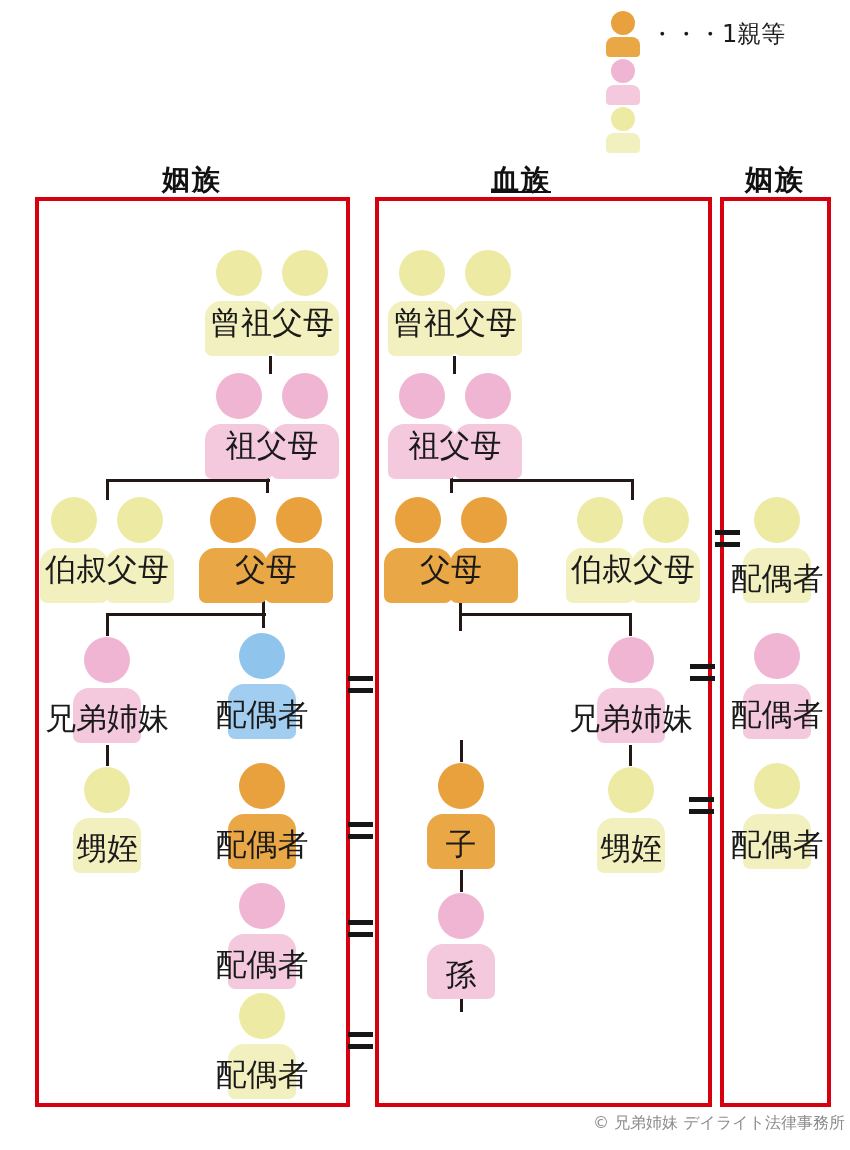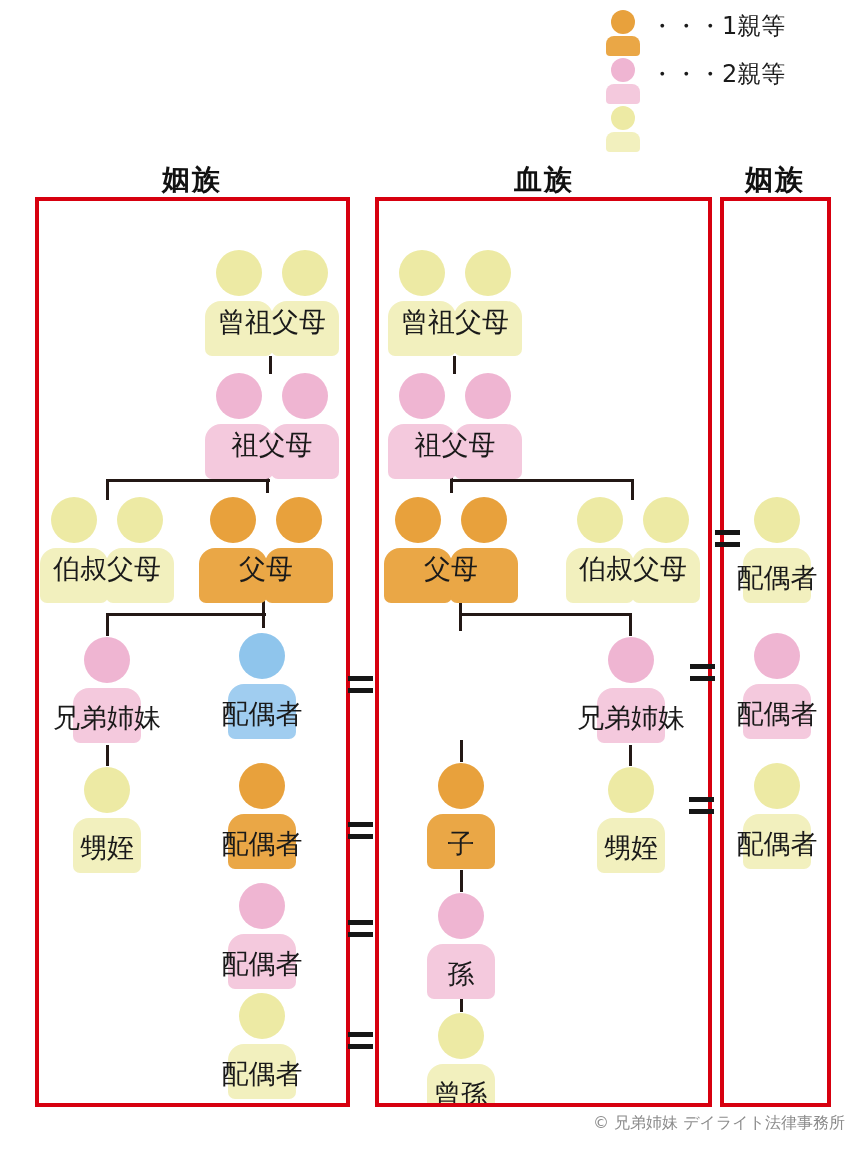--- a/index.html
+++ b/index.html
@@ -4,37 +4,37 @@
 <style>
   html,body{margin:0;padding:0;background:#fff;}
   #page{position:relative;width:850px;height:1150px;background:#ffffff;overflow:hidden;
         font-family:"DejaVu Sans","Liberation Sans",sans-serif;}
   .box{position:absolute;border:4px solid #D7000F;box-sizing:border-box;overflow:hidden;background:#fff;}
   #box0{left:35px;top:197px;width:315px;height:910px;}
   #box1{left:375px;top:197px;width:337px;height:910px;}
   #box2{left:720px;top:197px;width:111px;height:910px;}
   .hdr{position:absolute;top:161px;width:200px;text-align:center;font-size:28px;font-weight:800;
        color:#111;letter-spacing:2px;}
-  #hdr0{left:92px;} #hdr1{left:444px;} #hdr2{left:675px;}
+  #hdr0{left:92px;} #hdr1{left:421px;text-decoration:underline;} #hdr2{left:675px;}
   .person-node{position:absolute;z-index:2;height:106px;}
   .kind-single{width:68px;} .kind-couple{width:134px;}
   .pp{position:absolute;top:0;width:68px;height:106px;}
   .pp .head{position:absolute;left:11px;top:0;width:46px;height:46px;border-radius:50%;}
   .pp .body{position:absolute;left:0;top:51px;width:68px;height:55px;border-radius:16px 16px 7px 7px;}
   .node-label{position:absolute;left:50%;transform:translateX(-50%);white-space:nowrap;
-              font-size:27px;color:#1A1A1A;z-index:3;line-height:30px;}
+              font-size:31px;color:#1A1A1A;z-index:3;line-height:30px;}
   .kind-couple .node-label{top:57px;}
   .kind-single .node-label{top:66px;}
   .label-self{font-weight:800;font-size:30px;color:#E60012;}
   .cline{position:absolute;background:#231815;z-index:1;}
   .equals{position:absolute;width:25px;height:17px;z-index:10;}
   .equals i{position:absolute;left:0;width:25px;height:5px;background:#161616;}
   .equals i.b1{top:0;} .equals i.b2{top:12px;}
   #legend{position:absolute;left:606px;top:10px;}
-  .legend-row{display:flex;align-items:flex-start;height:48px;}
+  .legend-row{display:flex;align-items:center;height:48px;}
   .legend-icon{position:relative;width:34px;height:46px;margin-right:10px;flex:0 0 auto;}
   .legend-icon .head{position:absolute;left:5px;top:0;width:24px;height:24px;border-radius:50%;}
   .legend-icon .body{position:absolute;left:0;top:26px;width:34px;height:20px;border-radius:8px 8px 4px 4px;}
   .legend-label{font-size:24px;color:#1A1A1A;white-space:nowrap;}
   #copyright{position:absolute;right:5px;top:1113px;font-size:16px;color:#8C8C8C;white-space:nowrap;}
 </style>
 </head>
 <body>
 
 <div id="page">
@@ -44,21 +44,20 @@
           <span class="head" style="background: rgb(232, 161, 60);"></span>
           <span class="body" style="background: rgb(234, 167, 70);"></span>
         </span>
         <span class="legend-label">・・・1親等</span>
       </div>
       <div class="legend-row">
         <span class="legend-icon">
           <span class="head" style="background: rgb(239, 181, 210);"></span>
           <span class="body" style="background: rgb(244, 201, 221);"></span>
         </span>
-        <span class="legend-label">・・・2親等</span>
       </div>
       <div class="legend-row">
         <span class="legend-icon">
           <span class="head" style="background: rgb(237, 234, 164);"></span>
           <span class="body" style="background: rgb(242, 240, 190);"></span>
         </span>
       </div>
     </div>
 
   <div class="hdr" id="hdr0">姻族</div>
@@ -238,27 +237,20 @@
         </span>
         <div class="node-label">甥姪</div>
       </div>
       <div class="person-node kind-single" style="left: 48px; top: 692px;">
         <span class="pp" style="left: 0px; z-index: 1;">
           <span class="head" style="background: rgb(239, 181, 210);"></span>
           <span class="body" style="background: rgb(244, 201, 221);"></span>
         </span>
         <div class="node-label">孫</div>
       </div>
-      <div class="person-node kind-single" style="left: 48px; top: 812px;">
-        <span class="pp" style="left: 0px; z-index: 1;">
-          <span class="head" style="background: rgb(237, 234, 164);"></span>
-          <span class="body" style="background: rgb(242, 240, 190);"></span>
-        </span>
-        <div class="node-label">曾孫</div>
-      </div>
     </div>
   <div class="box" id="box2">
       <div class="person-node kind-single" style="left: 19px; top: 296px;">
         <span class="pp" style="left: 0px; z-index: 1;">
           <span class="head" style="background: rgb(237, 234, 164);"></span>
           <span class="body" style="background: rgb(242, 240, 190);"></span>
         </span>
         <div class="node-label">配偶者</div>
       </div>
       <div class="person-node kind-single" style="left: 19px; top: 432px;">

